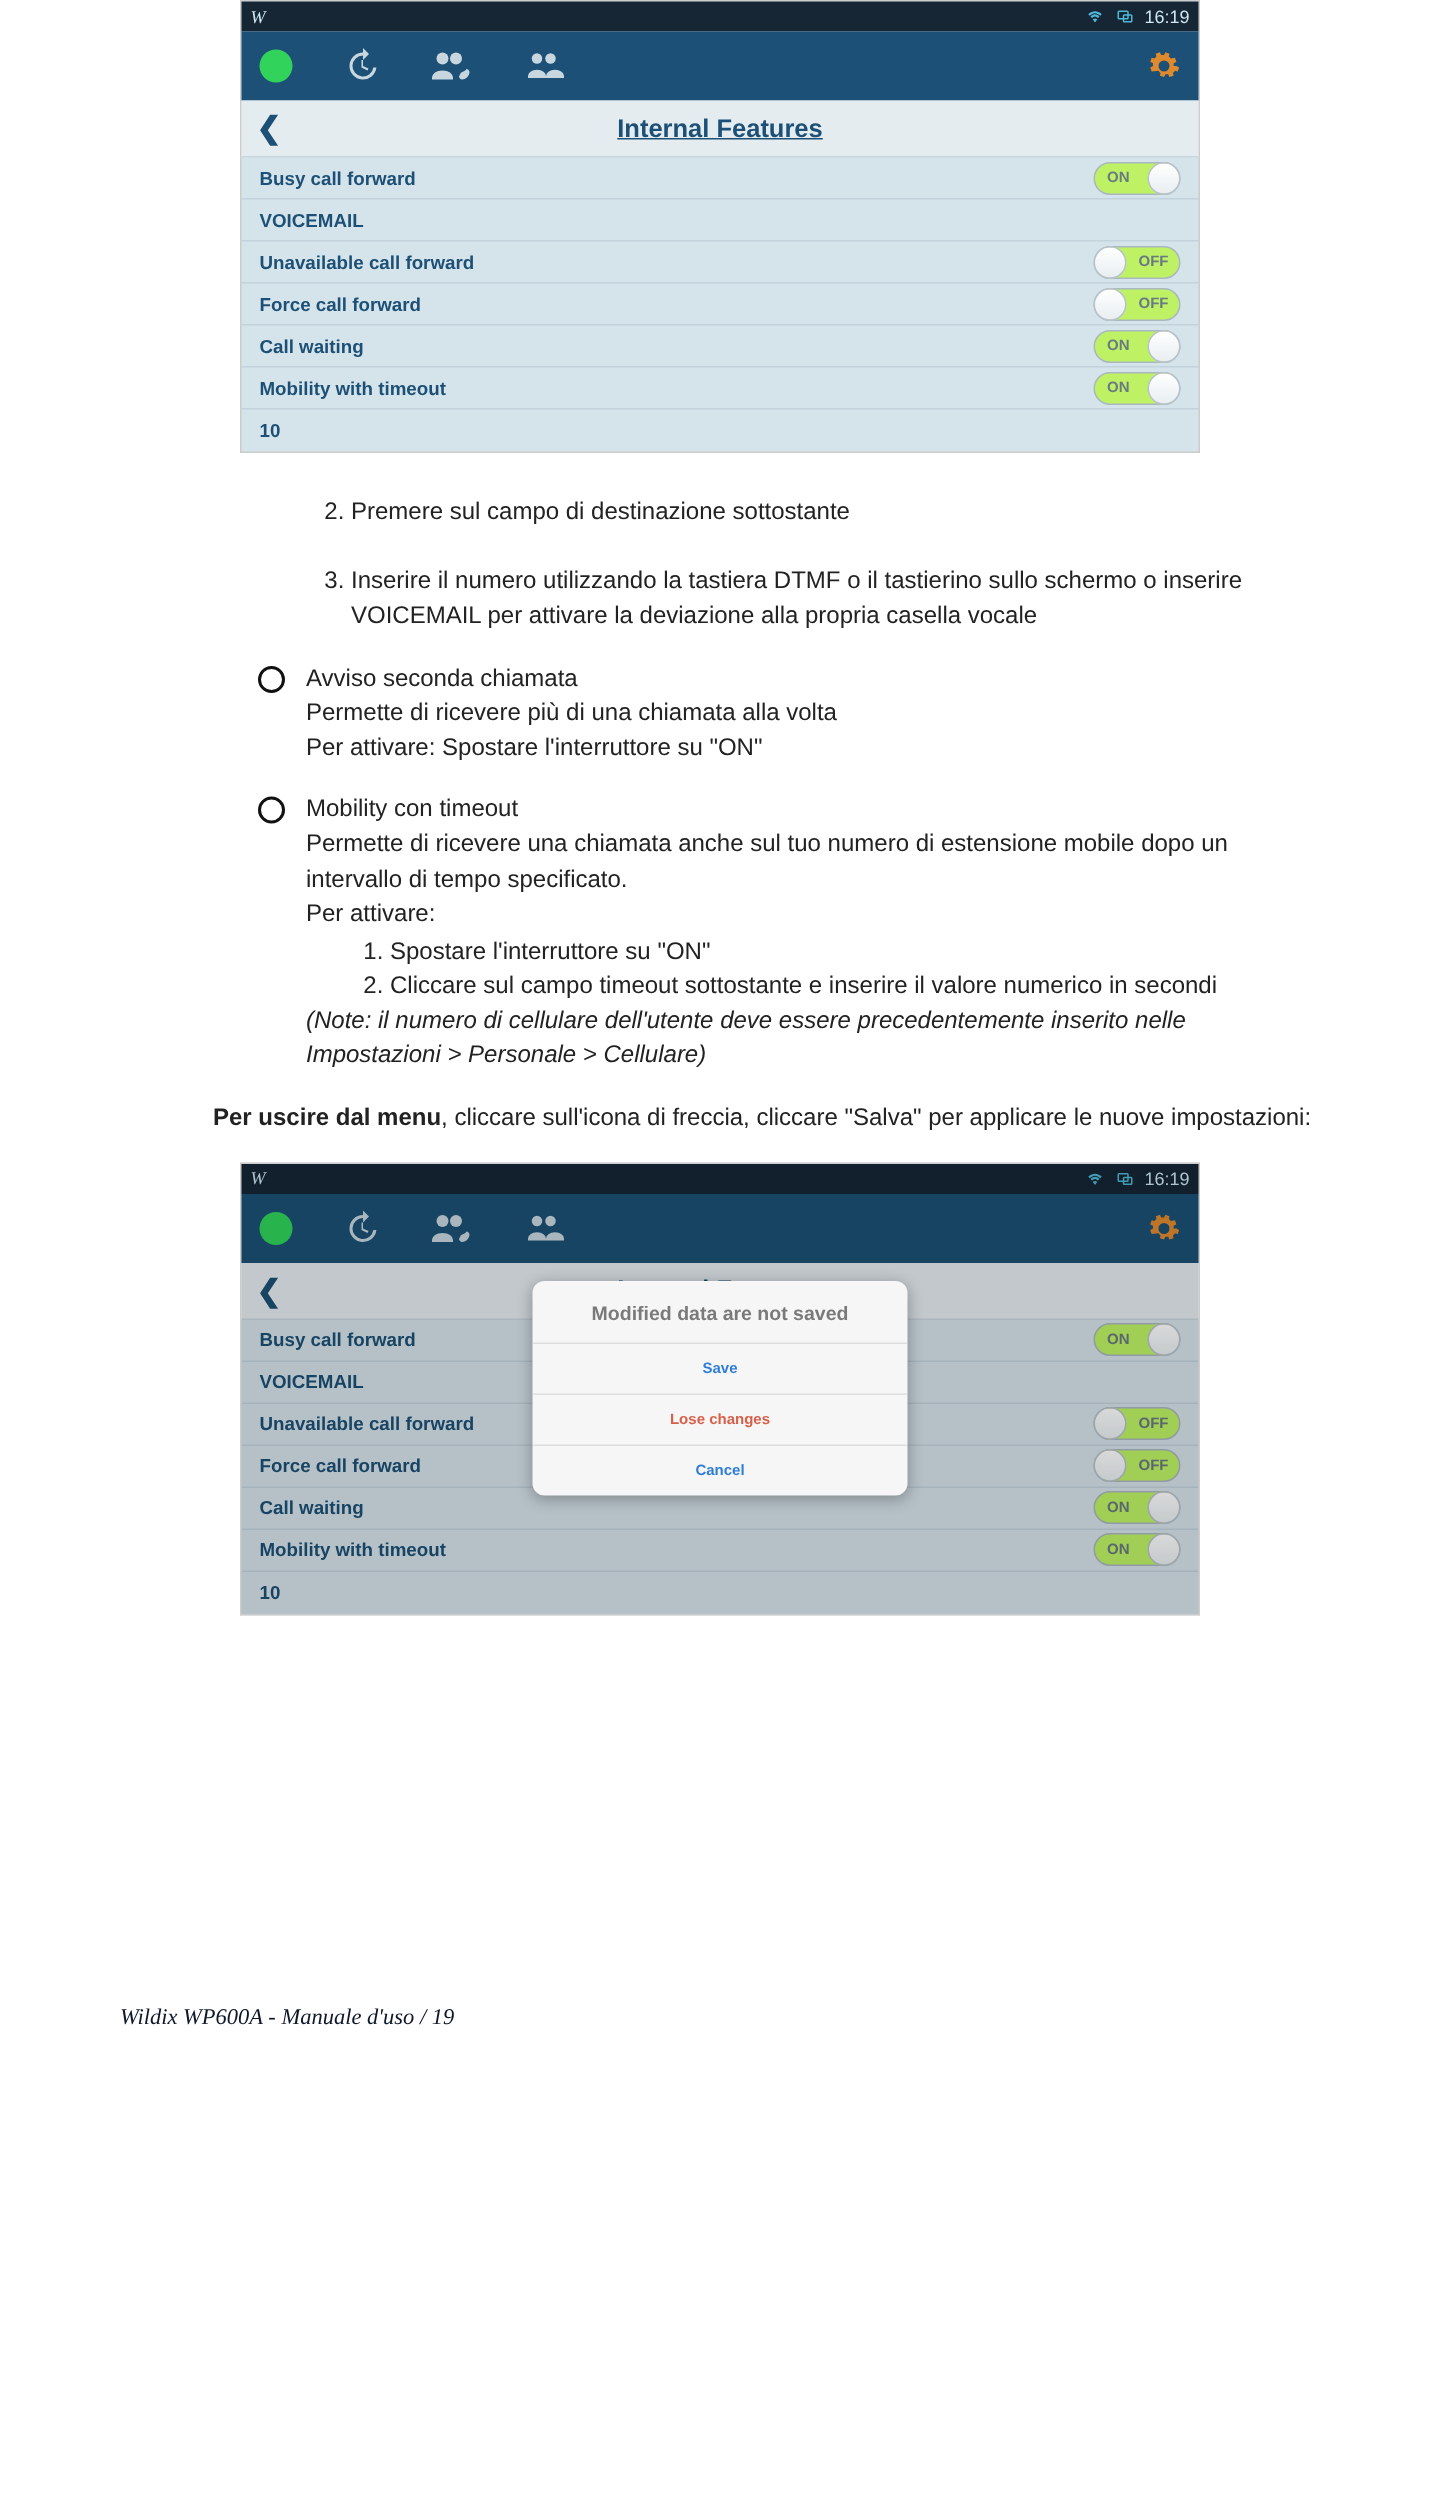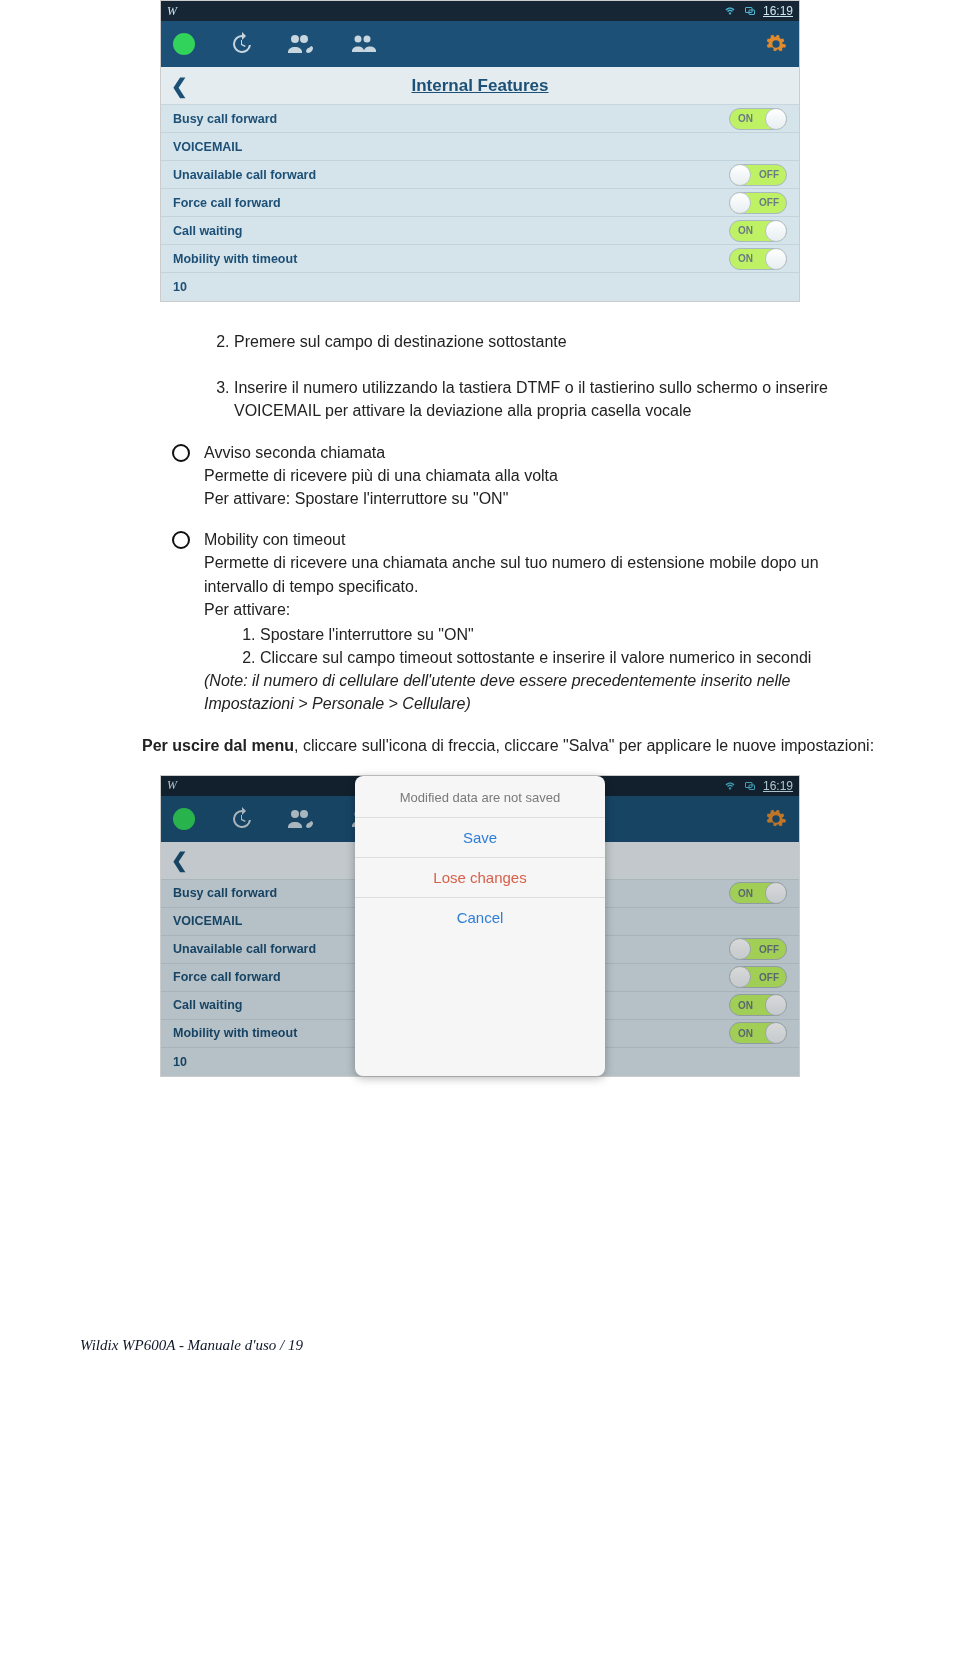--- a/index.html
+++ b/index.html
@@ -24,21 +24,21 @@
     background: #162635;
     color: #cde7f0;
     font-size: 12px;
     height: 20px;
     display: flex;
     align-items: center;
     padding: 0 6px;
     font-family: Arial, sans-serif;
   }
   .statusbar .sb-left { flex: 1; font-style: italic; font-family: Georgia, serif; }
-  .statusbar .sb-right { display: flex; align-items: center; gap: 6px; text-decoration: underline; }
+  .statusbar .sb-right { display: flex; align-items: center; gap: 6px; }
   .sb-icon { width: 14px; height: 12px; }
 
   .toolbar {
     background: #1d5076;
     height: 46px;
     display: flex;
     align-items: center;
     padding: 0 12px;
     gap: 34px;
   }
@@ -102,41 +102,42 @@
   .toggle.on .knob { right: -1px; }
   .toggle.off .knob { left: -1px; }
   .toggle .txt { position: absolute; }
   .toggle.on .txt { left: 8px; }
   .toggle.off .txt { right: 7px; }
 
   
   .modal-wrap {
     position: absolute; inset: 0;
     background: rgba(0,0,0,0.15);
-    display: flex; justify-content: center;
+    display: flex; align-items: center; justify-content: center;
     pointer-events: none;
+    font-weight: bold;
   }
   .modal {
     background: #f6f6f6;
     border-radius: 8px;
     width: 250px;
     overflow: hidden;
     box-shadow: 0 2px 10px rgba(0,0,0,0.3);
   }
   .modal .m-title {
     text-align: center;
     color: #7a7a7a;
     font-size: 13px;
     padding: 14px 8px 12px 8px;
     border-bottom: 1px solid #ddd;
   }
   .modal .m-btn {
     text-align: center;
     padding: 11px;
-    font-size: 15px;
+    font-size: 10px;
     border-bottom: 1px solid #ddd;
   }
   .modal .m-btn:last-child { border-bottom: none; }
   .m-btn.blue { color: #2f7ed6; }
   .m-btn.red { color: #d8604a; }
 
   
   .content { font-size: 16px; line-height: 1.45; }
   .ol-inner { list-style: decimal; margin-left: 154px; margin-bottom: 18px; }
   .ol-inner li { margin-bottom: 2px; margin-top: 23px; }

